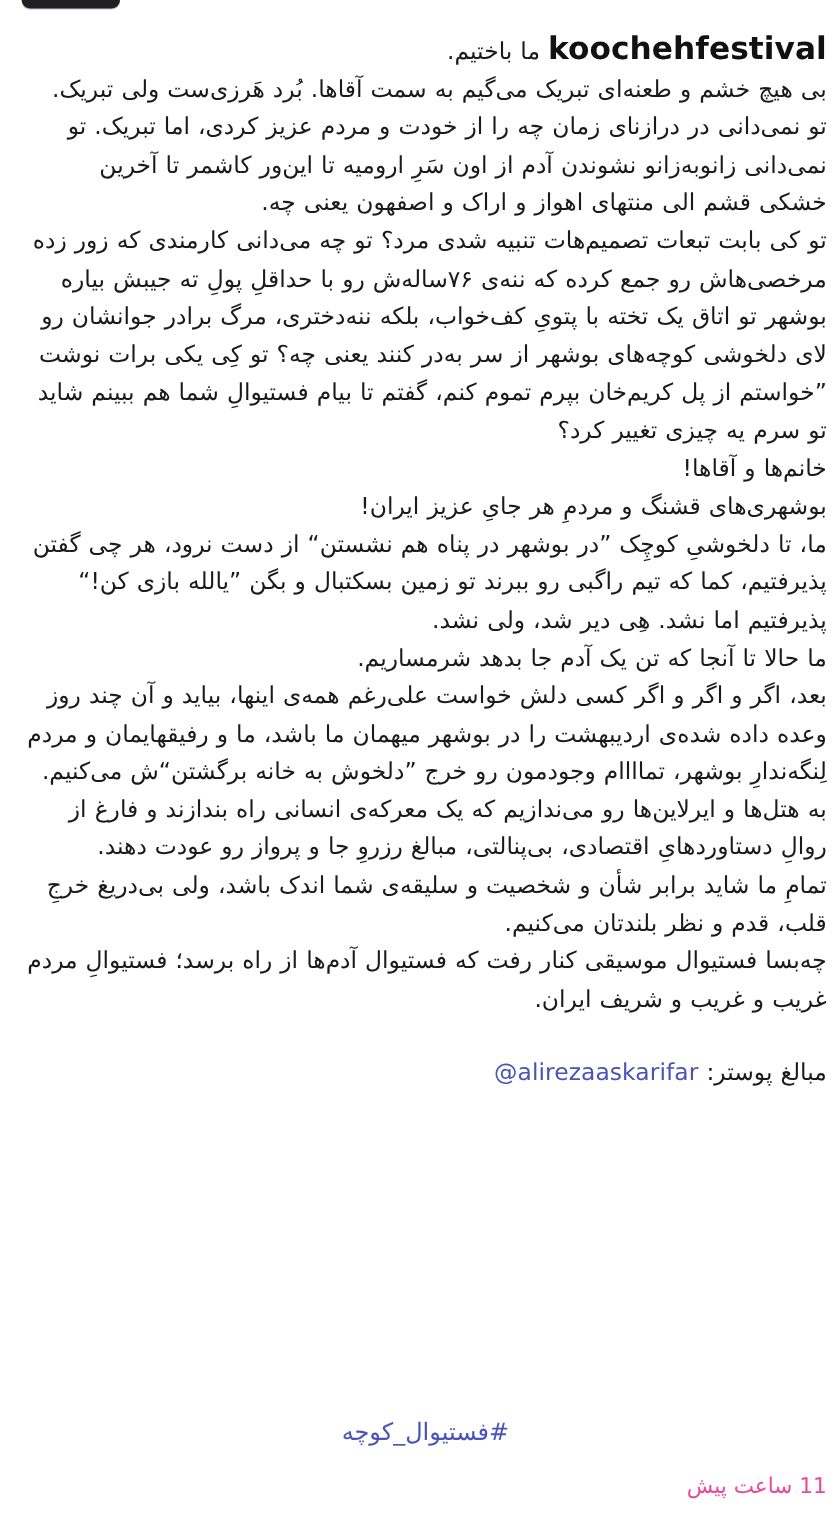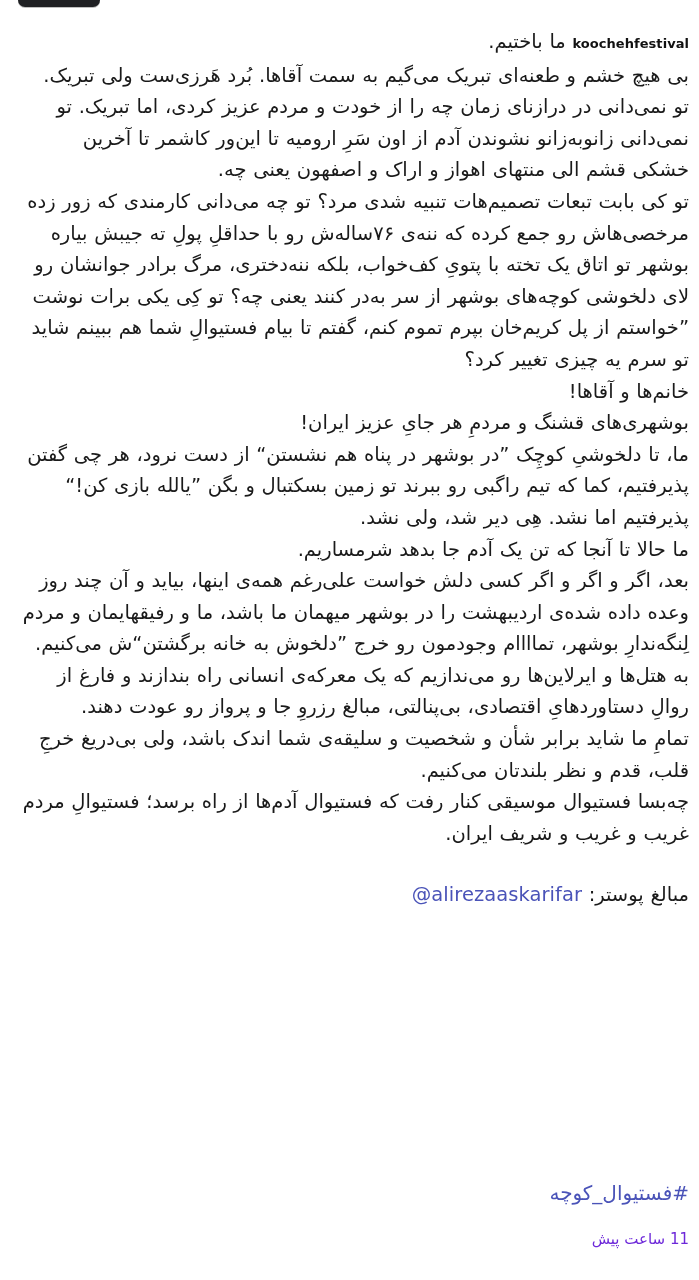--- a/index.html
+++ b/index.html
@@ -49,21 +49,21 @@
     unicode-bidi: plaintext;
     white-space: normal;
   }
 
   .username {
     font-weight: 700;
     color: #111111;
     direction: ltr;
     unicode-bidi: embed;
     display: inline-block;
-    font-size: 13px;
+    font-size: 26px;
   }
 
   .mention,
   .hashtag-link {
     color: #4a53b8;
   }
 
   .mention {
     direction: ltr;
     unicode-bidi: embed;
@@ -73,41 +73,41 @@
 
   #credit-line {
     margin-top: 30px;
   }
 
   #hashtag-row {
     position: absolute;
     top: 1178px;
     left: 20px;
     right: 10px;
-    text-align: right;
+    text-align: center;
     direction: rtl;
   }
   #hashtag-row .hashtag-link {
     font-size: 20px;
     line-height: 30px;
     color: #4a53b8;
   }
 
   #timestamp-row {
     position: absolute;
     top: 1226px;
     left: 20px;
     right: 10px;
     text-align: right;
     direction: rtl;
   }
   #timestamp-row .timestamp {
-    font-size: 15px;
+    font-size: 18px;
     line-height: 26px;
-    color: #6d28d9;
+    color: #ec4899;
   }
 </style>
 </head>
 <body>
 
 <div id="top-chrome-strip"></div>
 
 <div id="caption-block">
 
   <div class="caption-line"><span class="username">koochehfestival</span><span> ما باختیم.</span></div>

